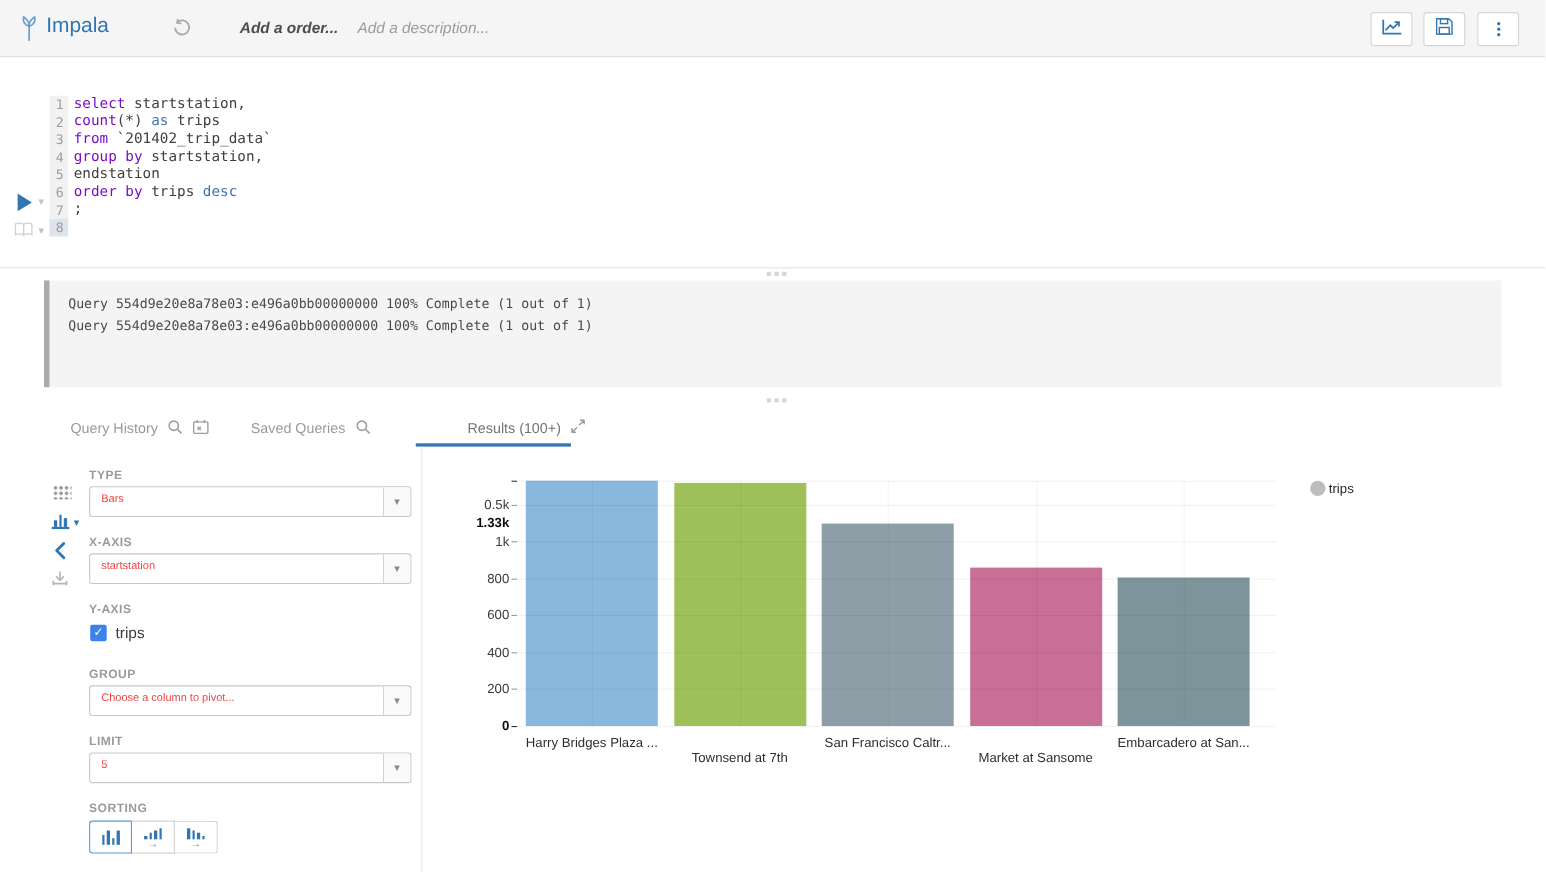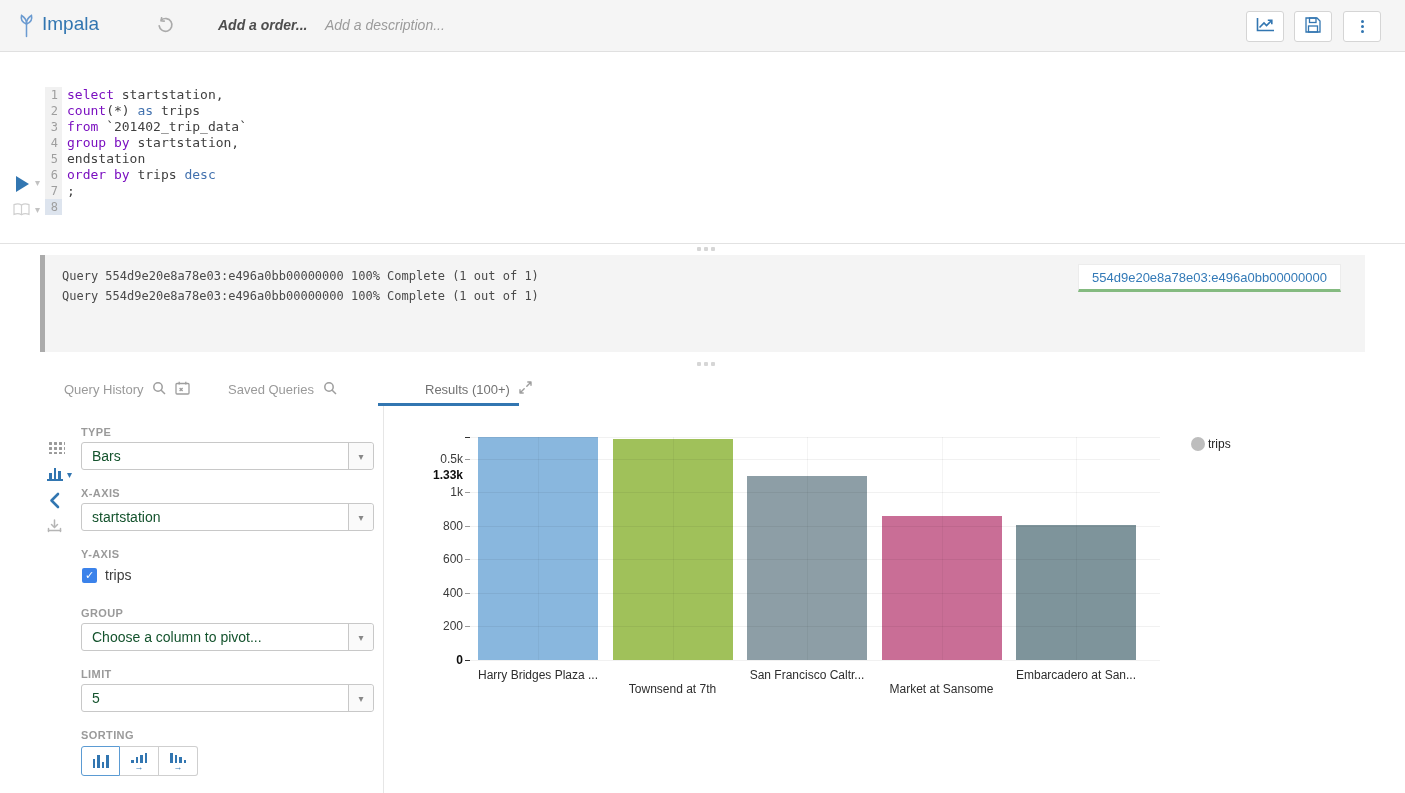--- a/index.html
+++ b/index.html
@@ -65,21 +65,21 @@
   .chart-toggle { position:absolute; left:47px; top:467px; width:16px; height:14px; border-bottom:2px solid #3276b1; display:flex; align-items:flex-end; gap:2px; padding:0 2px; cursor:pointer; }
   .chart-toggle i { width:3px; background:#3276b1; }
   .chart-toggle i:nth-child(1){height:6px;} .chart-toggle i:nth-child(2){height:11px;} .chart-toggle i:nth-child(3){height:8px;}
   .chart-toggle-caret { position:absolute; left:67px; top:469px; color:#3276b1; font-size:10px; cursor:pointer; }
   .collapse-chevron { position:absolute; left:48px; top:492px; cursor:pointer; }
   .download-icon { position:absolute; left:47px; top:519px; cursor:pointer; }
 
   
   .set-label { position:absolute; left:81px; font-size:11px; font-weight:bold; letter-spacing:.4px; color:#9a9a9a; }
   .sel { position:absolute; left:81px; width:293px; height:28px; background:#fff; border:1px solid #c8c8c8; border-radius:3px; cursor:pointer; }
-  .sel .sel-text { position:absolute; left:10px; top:5px; font-size:14px; color:#14532d; }
+  .sel .sel-text { position:absolute; left:10px; top:5px; font-size:10px; color:#ef4444; }
   .sel .sel-btn { position:absolute; right:0; top:0; bottom:0; width:25px; border-left:1px solid #c8c8c8; background:#fafafa; border-radius:0 3px 3px 0; display:flex; align-items:center; justify-content:center; }
   .sel .sel-btn .caret { color:#888; }
   .chk-row { position:absolute; left:82px; top:567px; display:flex; align-items:center; gap:8px; cursor:pointer; }
   .chk { width:15px; height:15px; background:#3b82ea; border-radius:2px; color:#fff; font-size:11px; line-height:15px; text-align:center; }
   .chk-label { font-size:14px; color:#3c3c3c; }
   .sort-group { position:absolute; left:81px; top:746px; display:flex; }
   .sort-btn { width:39px; height:30px; background:#fff; border:1px solid #cfcfcf; border-left-width:0; display:flex; flex-direction:column; align-items:center; justify-content:center; cursor:pointer; }
   .sort-btn:first-child { border-left-width:1px; border-radius:3px 0 0 3px; }
   .sort-btn:last-child { border-radius:0 3px 3px 0; }
   .sort-btn.active { border:1px solid #5b9bd3; }
@@ -208,21 +208,20 @@
       <i></i>
       <i></i>
     </div>
 
   <div class="log-box">
     <div class="log-accent"></div>
     <div class="log-lines" id="log-lines">
         <div class="log-line">Query 554d9e20e8a78e03:e496a0bb00000000 100% Complete (1 out of 1)</div>
         <div class="log-line">Query 554d9e20e8a78e03:e496a0bb00000000 100% Complete (1 out of 1)</div>
       </div>
-    <span class="job-badge">554d9e20e8a78e03:e496a0bb00000000</span>
   </div>
 
   <div class="dots d2">
       <i></i>
       <i></i>
       <i></i>
     </div>
 
   <div class="tab t1">
     <span>Query History</span>

